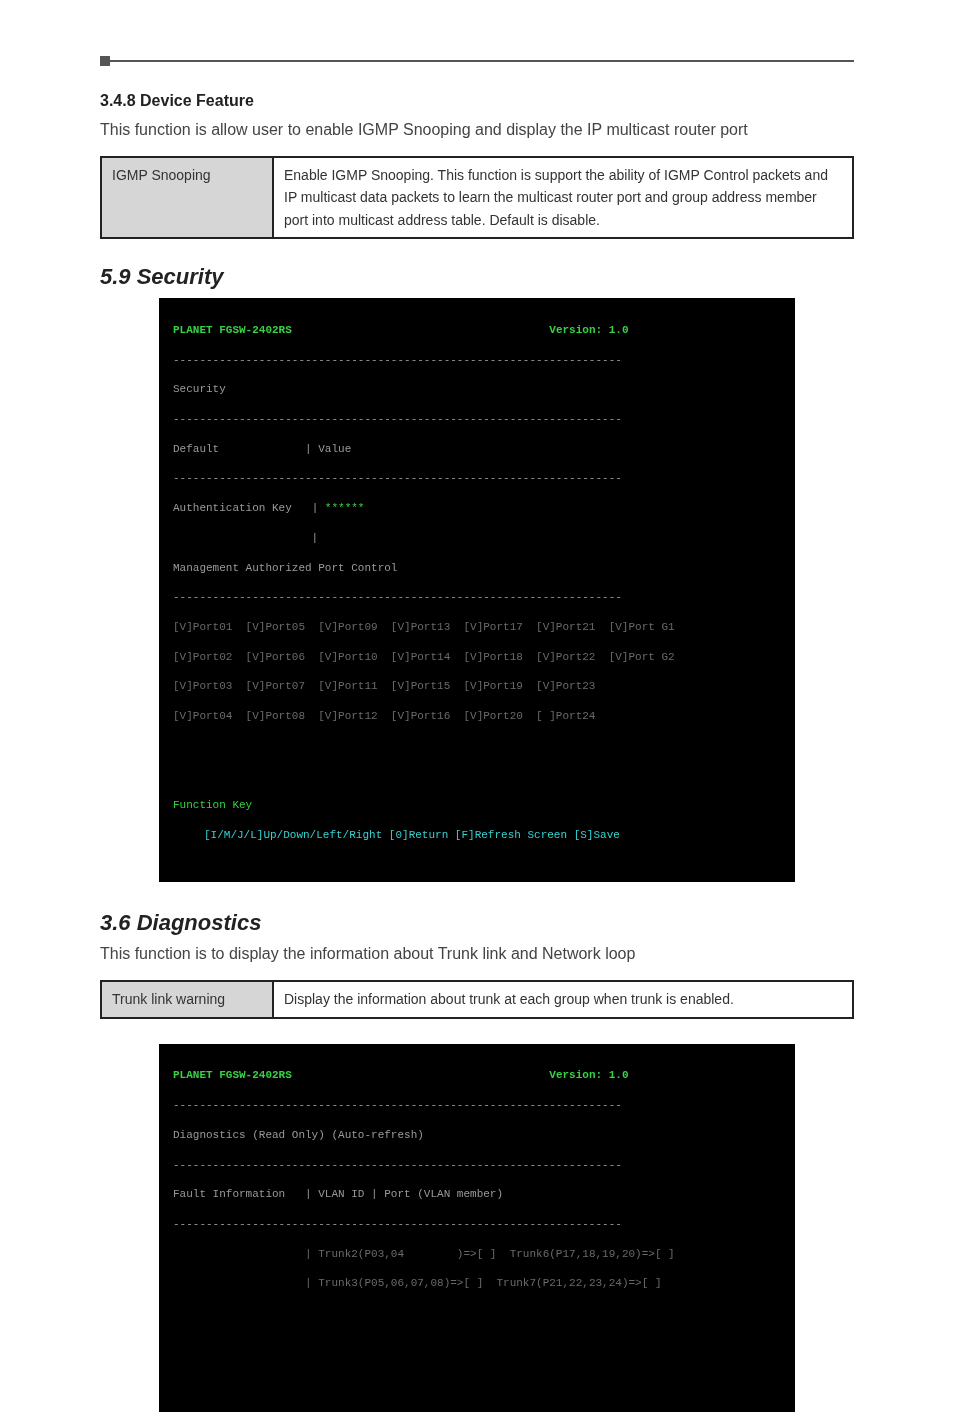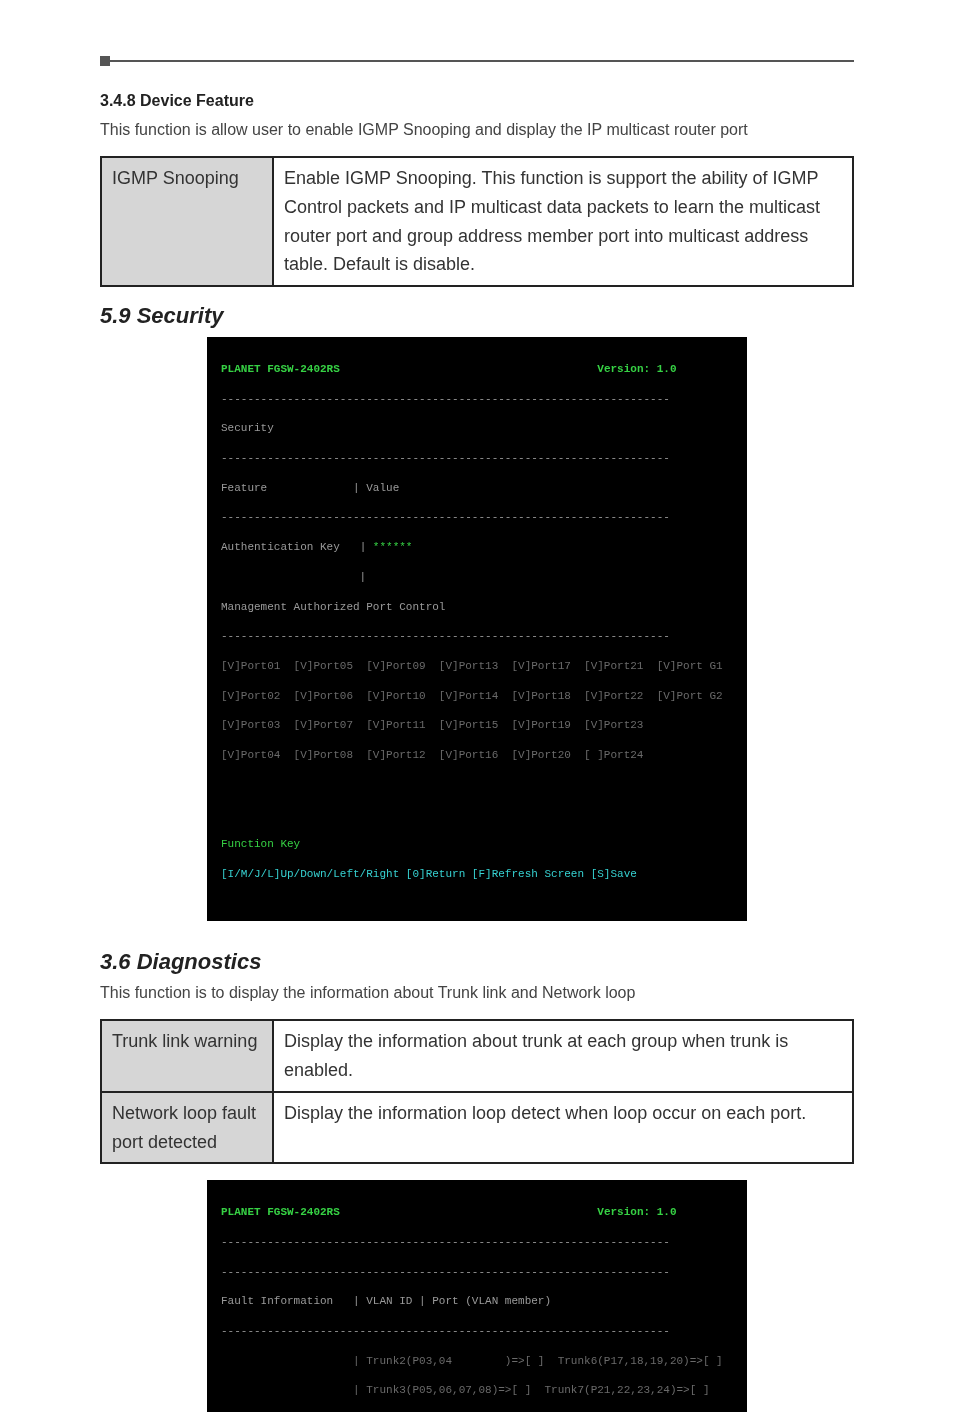--- a/index.html
+++ b/index.html
@@ -38,22 +38,22 @@
     }
     p.body-text {
       font-size: 16px;
       line-height: 1.5;
       margin: 0 0 14px 0;
       color: #444;
     }
     table.info-table {
       width: 100%;
       border-collapse: collapse;
-      margin-bottom: 16px;
-      font-size: 18px;
+      margin-bottom: 25px;
+      font-size: 14px;
     }
     table.info-table th,
     table.info-table td {
       border: 2px solid #222;
       padding: 6px 10px;
       text-align: left;
       vertical-align: top;
       line-height: 1.6;
     }
     table.info-table th {
@@ -68,27 +68,27 @@
       margin: 10px 0 6px 0;
       color: #222;
     }
     .terminal {
       background: #000;
       color: #9a9a9a;
       font-family: "Courier New", monospace;
       font-size: 11px;
       padding: 10px 14px;
       margin: 8px auto 28px auto;
-      width: 540px;
+      width: 636px;
       box-sizing: border-box;
       line-height: 1.35;
       white-space: pre;
     }
     .term-header { color: #36d144; font-weight: bold; }
-    .term-cyan  { color: #36d1d1; }
+    .term-cyan  { color: #36d1d1; margin-left: 31px; }
     .term-green { color: #36d144; }
     .term-dim  { color: #6a6a6a; }
     .term-row {
       display: block;
     }
   </style>
 </head>
 <body>
 
 <div class="page">
@@ -106,21 +106,21 @@
   </tbody>
     </table>
 
   <h2 class="big-heading">5.9 Security</h2>
 
   <div class="terminal">
 <span class="term-row"><span class="term-header">PLANET FGSW-2402RS</span>                                       <span class="term-header">Version: 1.0</span></span>
 <span class="term-row">--------------------------------------------------------------------</span>
 <span class="term-row">Security</span>
 <span class="term-row">--------------------------------------------------------------------</span>
-<span class="term-row"><span>Feature</span>             | <span>Value</span></span>
+<span class="term-row"><span>Default</span>             | <span>Value</span></span>
 <span class="term-row">--------------------------------------------------------------------</span>
 <span class="term-row"><span>Authentication Key</span>   | <span class="term-green">******</span></span>
 <span class="term-row">                     |</span>
 <span class="term-row">Management Authorized Port Control</span>
 <span class="term-row">--------------------------------------------------------------------</span>
 <span class="term-row term-dim">[V]Port01  [V]Port05  [V]Port09  [V]Port13  [V]Port17  [V]Port21  [V]Port G1</span>
 <span class="term-row term-dim">[V]Port02  [V]Port06  [V]Port10  [V]Port14  [V]Port18  [V]Port22  [V]Port G2</span>
 <span class="term-row term-dim">[V]Port03  [V]Port07  [V]Port11  [V]Port15  [V]Port19  [V]Port23</span>
 <span class="term-row term-dim">[V]Port04  [V]Port08  [V]Port12  [V]Port16  [V]Port20  [ ]Port24</span>
 <span class="term-row"> </span>
@@ -131,30 +131,27 @@
 
   <h2 class="big-heading">3.6 Diagnostics</h2>
   <p class="body-text">This function is to display the information about Trunk link and Network loop</p>
 
   <table class="info-table">
     <tbody>
         <tr>
       <th>Trunk link warning</th>
       <td>Display the information about trunk at each group when trunk is enabled.</td>
     </tr>
-    <tr>
-      <th>Network loop fault port detected</th>
-      <td>Display the information loop detect when loop occur on each port.</td>
-    </tr>
   </tbody>
     </table>
 
   <div class="terminal">
 <span class="term-row"><span class="term-header">PLANET FGSW-2402RS</span>                                       <span class="term-header">Version: 1.0</span></span>
 <span class="term-row">--------------------------------------------------------------------</span>
+<span class="term-row">Diagnostics (Read Only) (Auto-refresh)</span>
 <span class="term-row">--------------------------------------------------------------------</span>
 <span class="term-row"><span>Fault Information</span>   <span>| VLAN ID | Port (VLAN member)</span></span>
 <span class="term-row">--------------------------------------------------------------------</span>
 <span class="term-row term-dim">                    <span>| Trunk2(P03,04        )=&gt;[ ]  Trunk6(P17,18,19,20)=&gt;[ ]</span></span>
 <span class="term-row term-dim">                    <span>| Trunk3(P05,06,07,08)=&gt;[ ]  Trunk7(P21,22,23,24)=&gt;[ ]</span></span>
 
 
 
 
 

